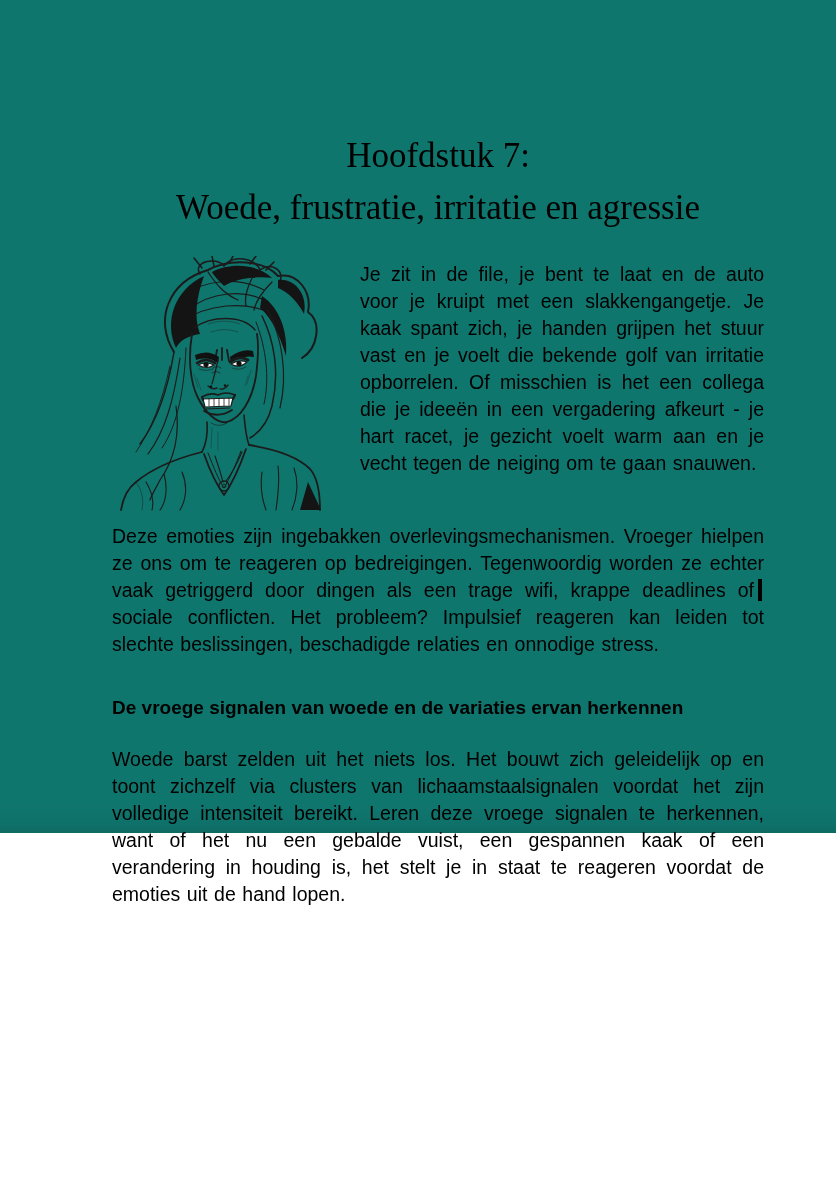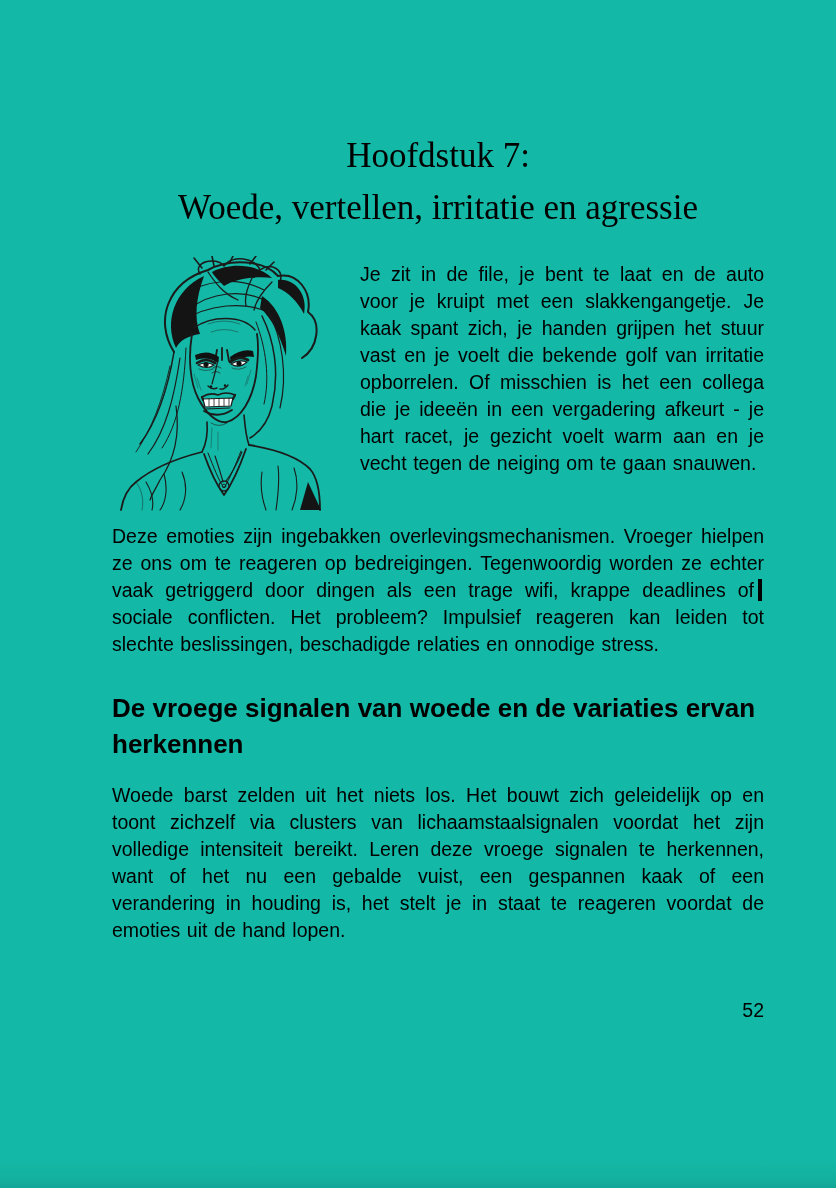--- a/index.html
+++ b/index.html
@@ -5,24 +5,24 @@
   html, body { margin:0; padding:0; }
   body {
     width:836px; height:1188px;
     background:#ffffff;
     font-family:"Liberation Sans", sans-serif;
     color:#000;
     overflow:hidden;
   }
   .page {
     position:relative;
-    width:836px; height:1188px;
+    width:836px; height:833px;
     box-sizing:border-box;
     padding:130px 72px 0 112px;
-    background:#14b8a6;
+    background:#0f766e;
   }
   .chapter-title {
     font-family:"Liberation Serif", "DejaVu Serif", serif;
     font-weight:400;
     font-size:35px;
     line-height:52px;
     text-align:center;
     margin:0 0 22px 0;
     color:#000;
   }
@@ -31,21 +31,21 @@
   .illu-box svg { display:block; width:230px; height:255px; }
   .para {
     font-size:19.5px;
     line-height:27px;
     text-align:justify;
     word-spacing:0.06em;
     margin:0 0 20px 0;
   }
   .hero .para { padding-top:5px; flex:1 1 auto; margin:0; }
   .subheading {
-    font-size:26px;
+    font-size:19px;
     line-height:36px;
     font-weight:700;
     margin:32px 0 20px 0;
   }
   .caret {
     display:inline-block;
     width:4px; height:22px;
     background:#000;
     vertical-align:-4px;
     margin:0 2px 0 4px;
@@ -64,21 +64,21 @@
     pointer-events:none;
   }
   b { font-weight:400; }
 </style>
 </head>
 <body>
 
 <div class="page">
 
   <h1 class="chapter-title"><span>Hoofdstuk 7:</span><br>
-    <span>Woede, vertellen, irritatie en agressie</span>
+    <span>Woede, frustratie, irritatie en agressie</span>
   </h1>
 
   <div class="hero">
     <div class="illu-box">
       <svg viewBox="0 0 230 255" xmlns="http://www.w3.org/2000/svg" fill="none" stroke="#1b1b1b" stroke-width="1.5" stroke-linecap="round" stroke-linejoin="round">
 
         <g>
           <path d="M62,96 C42,64 56,26 96,14 C118,2 152,4 166,20 C186,16 200,36 196,56 C210,66 206,92 190,102" stroke-width="2"></path>
           <path d="M88,18 C80,6 104,0 112,10 C120,-2 144,2 148,14 C160,6 172,14 168,26"></path>
           <path d="M70,40 C92,24 126,20 152,34 M76,54 C98,36 132,32 156,46 M70,66 C94,48 134,44 160,58" stroke-width="1.2"></path>
@@ -161,16 +161,15 @@
     <p class="para">Je zit in de file, je bent te laat en de auto voor je kruipt met een slakkengangetje. Je kaak spant zich, je handen grijpen het stuur vast en je voelt die bekende golf van irritatie opborrelen. Of misschien is het een collega die je ideeën in een vergadering afkeurt - je hart racet, je gezicht voelt warm aan en je vecht tegen de neiging om te gaan snauwen.</p>
   </div>
 
   <p class="para"><span>Deze emoties zijn ingebakken overlevingsmechanismen. Vroeger hielpen ze ons om te reageren op bedreigingen. Tegenwoordig worden ze echter vaak getriggerd door dingen als een trage wifi, krappe deadlines of</span><span class="caret"></span><span>sociale conflicten. Het probleem? Impulsief reageren kan leiden tot slechte beslissingen, beschadigde relaties en onnodige stress.</span></p>
 
 
   <h2 class="subheading">De vroege signalen van woede en de variaties ervan herkennen</h2>
 
   <p class="para"><span>Woede barst zelden uit het niets los. Het bouwt zich geleidelijk op en toont zichzelf via </span><b>clusters van lichaamstaalsignalen</b><span> voordat het zijn volledige intensiteit bereikt. Leren deze vroege signalen te herkennen, want of het nu een gebalde vuist, een gespannen kaak of een verandering in houding is, het stelt je in staat te reageren voordat de emoties uit de hand lopen.</span></p>
 
-  <div class="page-number">52</div>
 
   <div class="bottom-shade"></div>
 </div>
 
 </body></html>

